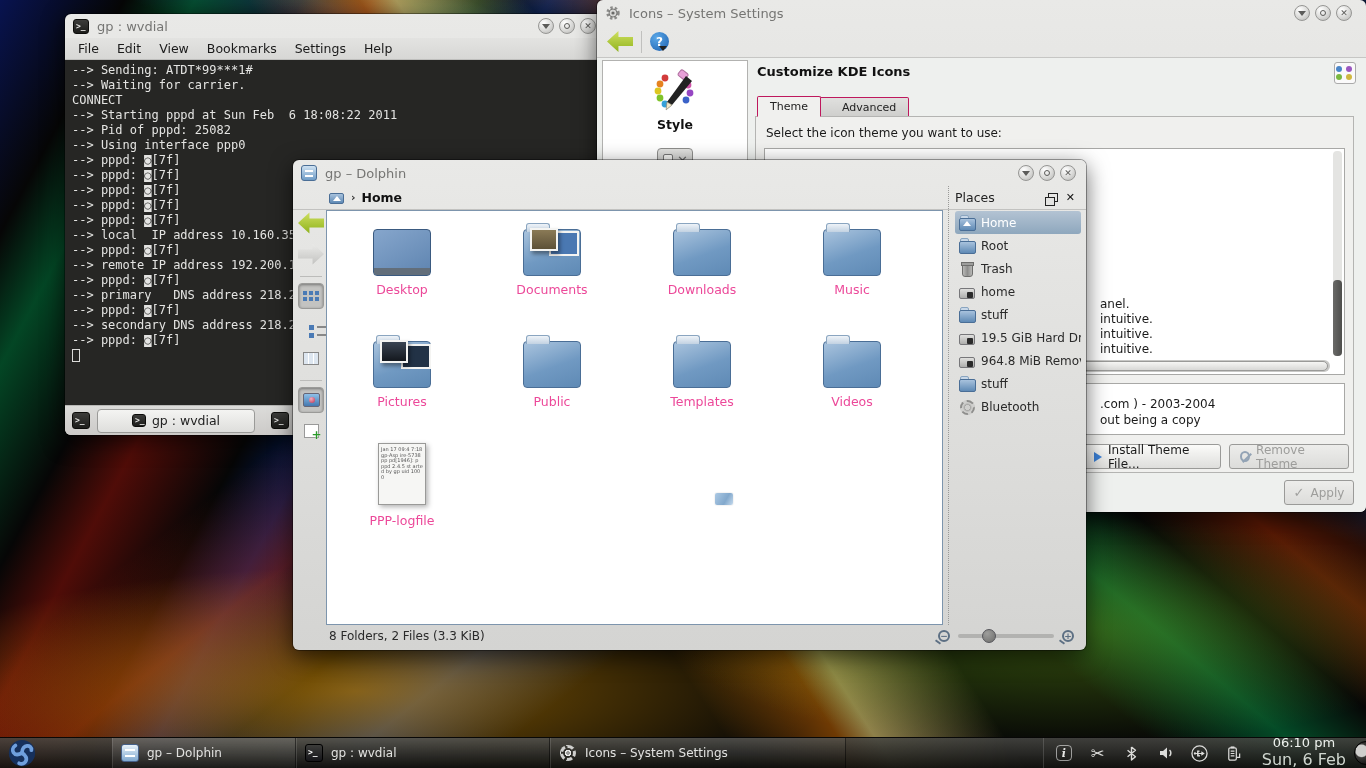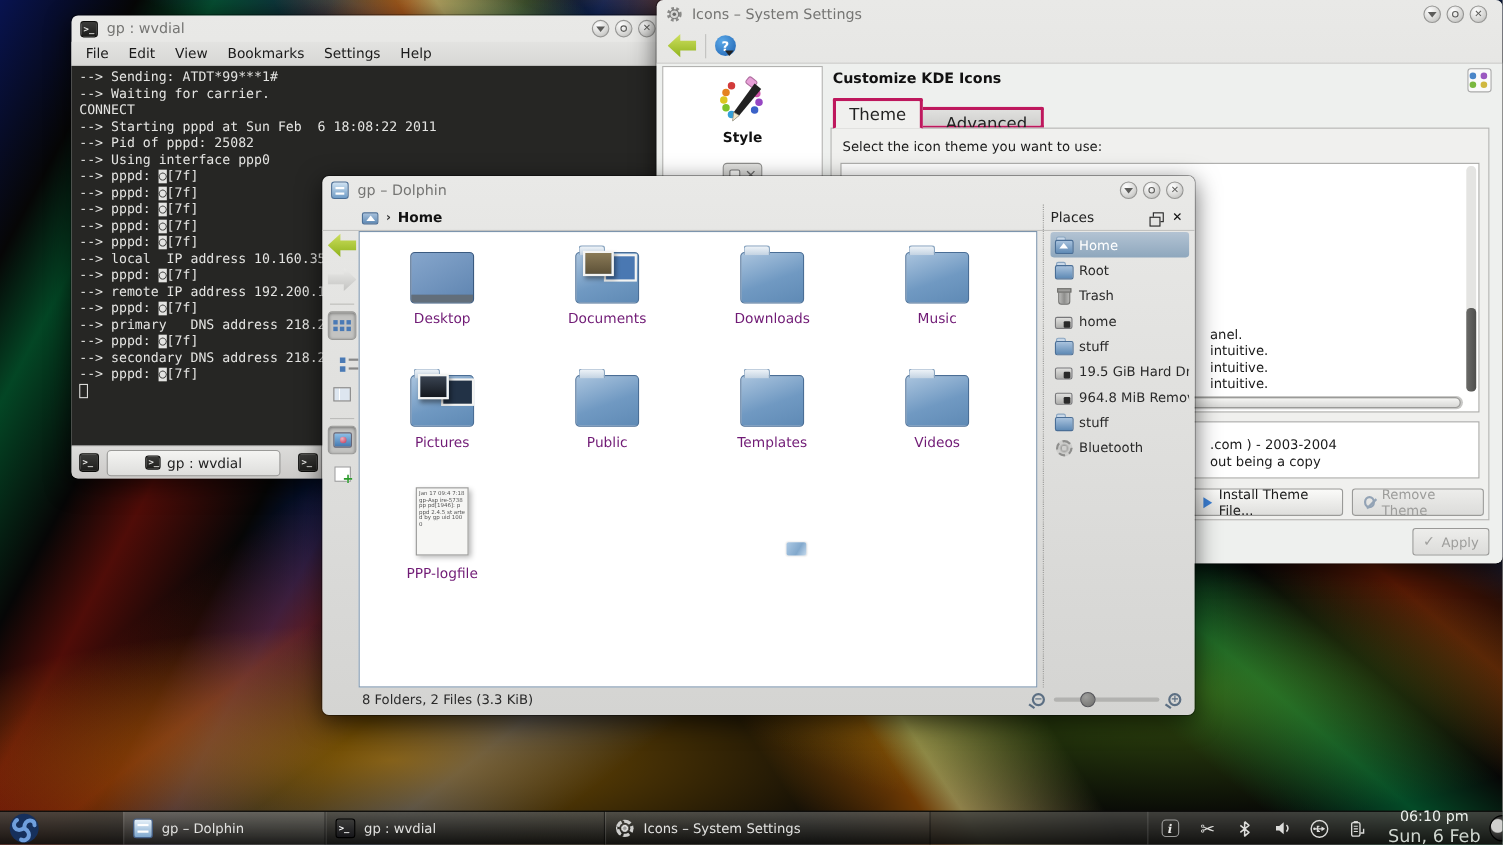--- a/index.html
+++ b/index.html
@@ -54,21 +54,21 @@
   .ss-style-item{position:absolute;left:0;top:0;width:100%;text-align:center;}
   .style-icon{margin:8px auto 2px;display:block;}
   .ss-style-label{font-weight:bold;font-size:12.5px;color:#111;}
   .hw-icon{margin:16px auto 0;width:36px;height:28px;background:linear-gradient(#e2e2e0,#bdbdbb);border:1px solid #8e8e8c;border-radius:4px;position:relative;}
   .hw-icon::before{content:"";position:absolute;left:5px;top:5px;width:8px;height:16px;background:#f4f4f2;border:1px solid #777;border-radius:2px;}
   .hw-icon::after{content:"✕";position:absolute;right:4px;top:4px;font-size:13px;font-weight:bold;color:#666;}
   .ss-heading{position:absolute;left:160px;top:6px;font-size:13px;font-weight:bold;color:#111;}
   .icon-size-btn{position:absolute;right:10px;top:4px;width:22px;height:22px;background:#fafafa;border:1px solid #aaa;border-radius:3px;display:grid;grid-template-columns:8px 8px;gap:2px;place-content:center;}
   .icon-size-btn i{width:6px;height:6px;border-radius:50%;display:block;}
   .tabs-row{position:absolute;left:160px;top:37px;display:flex;align-items:flex-end;height:22px;}
-  .tab{padding:3px 12px;font-size:15px;color:#222;border:3px solid #be185d;}
+  .tab{padding:3px 12px;font-size:11px;color:#222;border:1px solid #be185d;}
   .tab.active{background:#f0f0ee;border-bottom:1px solid #f0f0ee;border-radius:2px 2px 0 0;position:relative;z-index:2;}
   .tab.inactive{background:linear-gradient(#e0e0de,#cfcfcd);height:20px;border-left:none;border-radius:0 2px 0 0;padding-left:21px;}
   .tab-frame{position:absolute;left:158px;top:58px;width:599px;height:357px;background:#f0f0ee;border:1px solid #b4b4b2;}
   .select-label{position:absolute;left:10px;top:9px;font-size:12px;color:#1a1a1a;}
   .theme-list{position:absolute;left:8px;top:31px;width:581px;height:227px;background:#fff;border:1px solid #a8a8a6;}
   .frag-lines{position:absolute;left:335px;top:148px;font-size:12px;line-height:15px;color:#1a1a1a;}
   .vscroll{position:absolute;right:2px;top:2px;width:9px;bottom:18px;background:#e4e4e2;border-radius:4px;}
   .vscroll .thumb{position:absolute;left:0;width:9px;bottom:0;height:76px;background:linear-gradient(90deg,#6a6a68,#4e4e4c);border-radius:4px;}
   .hscroll{position:absolute;left:2px;right:14px;bottom:2px;height:12px;background:#c8c8c6;border-radius:6px;}
   .hscroll .thumb{position:absolute;left:30%;right:2px;top:1px;bottom:1px;background:linear-gradient(#f6f6f4,#d8d8d6);border:1px solid #9a9a98;border-radius:5px;}
@@ -107,21 +107,21 @@
   .folder-grid{position:absolute;left:0;top:6px;display:grid;grid-template-columns:repeat(4,150px);grid-auto-rows:112px;}
   .file-cell{text-align:center;position:relative;}
   .folder-icon{width:58px;height:47px;margin:12px auto 6px;position:relative;background:linear-gradient(160deg,#aac4de,#7099c2 55%,#5f8ab5);border:1px solid #4a6e96;border-radius:4px;}
   .folder-icon::before{content:"";position:absolute;top:-7px;left:2px;width:22px;height:8px;background:linear-gradient(#eef3f8,#c2d2e2);border:1px solid #8aa5c0;border-bottom:none;border-radius:3px 3px 0 0;}
   .folder-icon[data-icon="desktop"]{background:linear-gradient(150deg,#86a6cc,#5e84b0);border-color:#3a5a80;}
   .folder-icon[data-icon="desktop"]::before{display:none;}
   .folder-icon[data-icon="desktop"]::after{content:"";position:absolute;left:0;bottom:0;width:100%;height:7px;background:#2e3e4e;border-radius:0 0 3px 3px;box-shadow:0 -14px 0 -4px rgba(255,255,255,.25) inset;}
   .folder-icon[data-icon="documents"]::after,
   .folder-icon[data-icon="pictures"]::after{content:"";position:absolute;left:6px;top:-2px;width:24px;height:19px;background:linear-gradient(#8a7a56,#5d5138);border:2px solid #f4f4f2;box-shadow:2px 3px 4px rgba(0,0,0,.4),20px 4px 0 -1px #4a78b2,20px 4px 0 1px #f4f4f2;}
   .folder-icon[data-icon="pictures"]::after{background:linear-gradient(#3a4452,#14181e);box-shadow:2px 3px 4px rgba(0,0,0,.4),22px 5px 0 -1px #223246,22px 5px 0 1px #f4f4f2;}
-  .file-label{font-size:12.5px;color:#701a75;}
+  .file-label{font-size:12.5px;color:#ec4899;}
   .files-row{position:absolute;left:0;top:230px;display:flex;}
   .files-row .cell{width:150px;text-align:center;}
   .newdoc-icon{width:42px;height:58px;margin:4px auto 6px;background:#fff;border:1px solid #b0b0ae;box-shadow:2px 2px 5px rgba(0,0,0,.35);}
   .newdoc-label{display:inline-block;border:1px solid #7da7d9;border-radius:4px;background:#fff;padding:1px 4px;font-size:12.5px;color:#111;line-height:14px;}
   .logfile-icon{width:48px;height:62px;margin:2px auto 8px;background:#f6f6f4;border:1px solid #9a9a98;box-shadow:2px 2px 5px rgba(0,0,0,.3);overflow:hidden;padding:3px 2px;font-size:5px;line-height:5.5px;color:#555;text-align:left;word-break:break-all;}
   .stray-artifact{position:absolute;left:388px;top:282px;width:18px;height:12px;border-radius:2px;background:linear-gradient(120deg,#9ec0e0,#6d9ac4 60%,#bcd4ea);opacity:.85;box-shadow:0 0 2px rgba(0,0,0,.2);}
   .splitter{position:absolute;left:650px;top:50px;width:5px;bottom:25px;}
   .places-panel{position:absolute;left:655px;top:26px;width:133px;bottom:25px;border-left:1px dotted #9a9a98;padding:4px 0 0 6px;}
   .places-header{display:flex;align-items:center;font-size:12.5px;color:#222;padding-right:6px;}
   .places-title{flex:1;}

